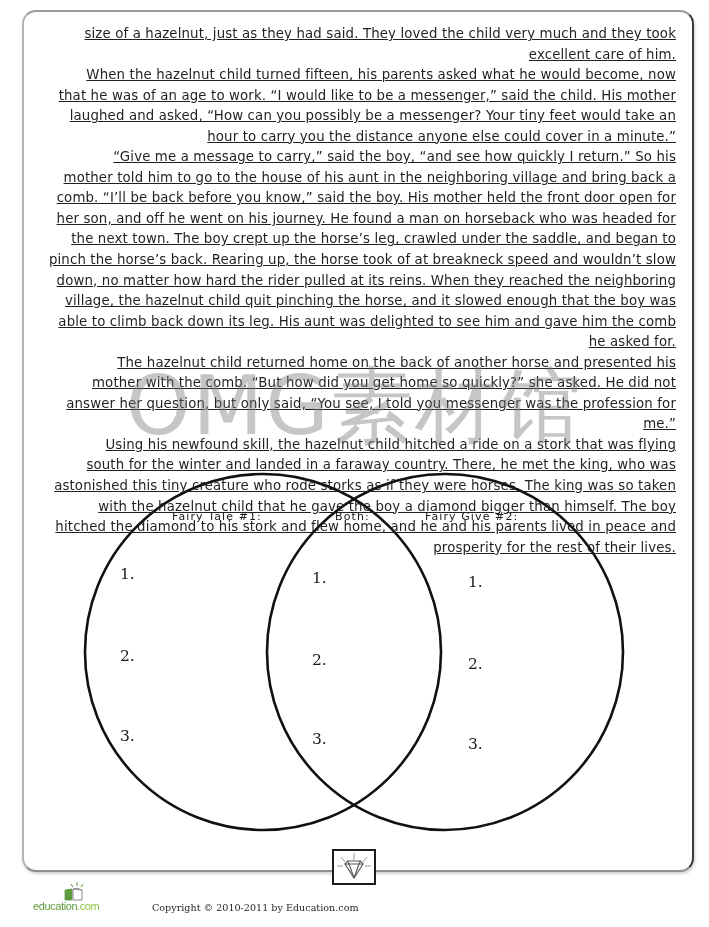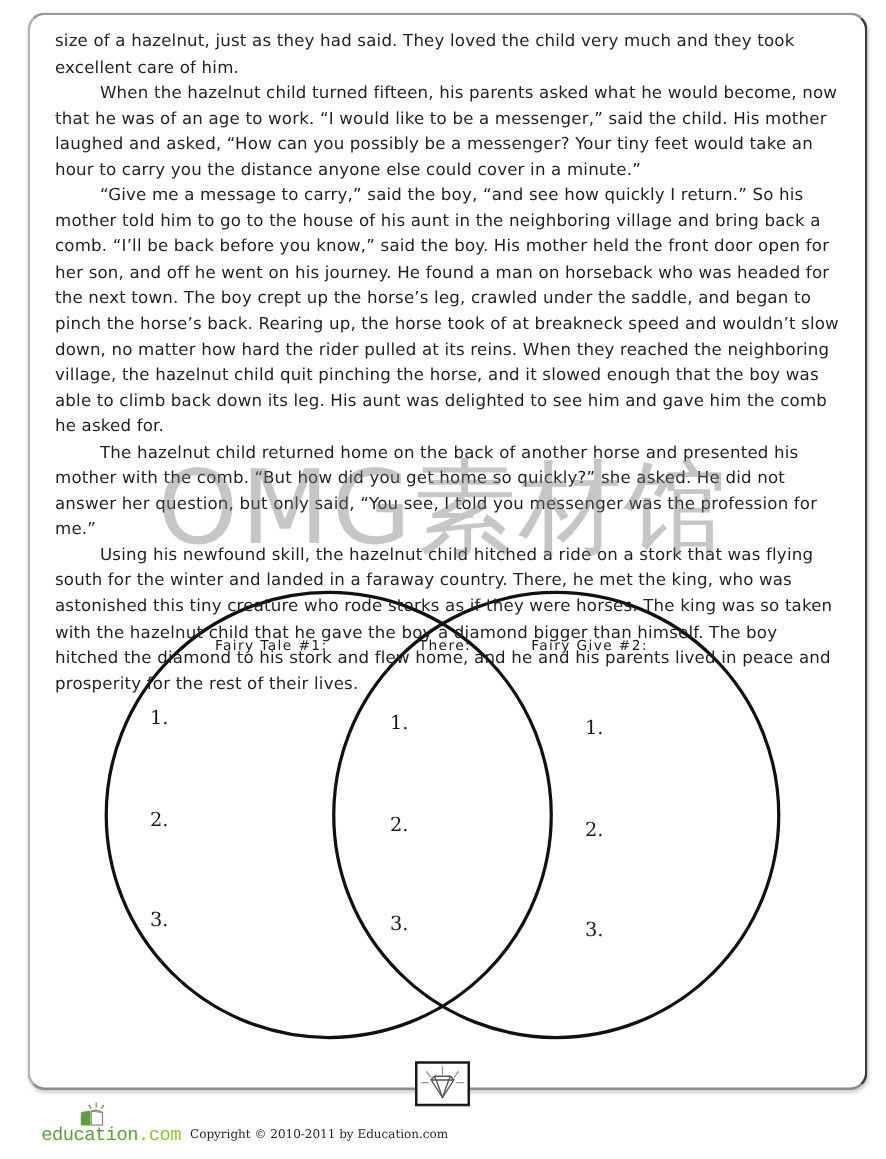--- a/index.html
+++ b/index.html
@@ -40,21 +40,22 @@
     width: 632px;
     font-family: "DejaVu Sans", sans-serif;
     font-size: 13.3px;
     line-height: 20.55px;
     color: #231f20;
     letter-spacing: 0.15px;
     z-index: 3;
   }
   #story p {
     margin: 0;
-    text-align: left;
+    text-align: right;
+    text-decoration: underline;
   }
   #story p.indented {
     text-indent: 36px;
   }
 
   
   #watermark {
     position: absolute;
     left: 0;
     top: 352px;
@@ -142,22 +143,22 @@
     position: absolute;
     left: 33px;
     top: 2px;
     width: 118px;
     height: 34px;
   }
   #logo-text {
     position: absolute;
     left: 0;
     top: 17px;
-    font-family: Liberation Mono, monospace;
-    font-size: 15px;
+    font-family: Liberation Sans, sans-serif;
+    font-size: 11px;
     letter-spacing: -0.4px;
     white-space: nowrap;
   }
   #logo-text .edu { color: #5f9c3f; }
   #logo-text .dotcom { color: #8cc63f; }
   #copyright {
     position: absolute;
     left: 152px;
     top: 21px;
     font-family: "DejaVu Serif", serif;
@@ -190,21 +191,21 @@
 
 <div id="watermark">OMG素材馆</div>
 
 <div id="venn-wrap">
   <svg id="venn-svg" width="590" height="390" viewBox="0 0 590 390">
     <circle cx="203" cy="190" r="178" fill="none" stroke="#111111" stroke-width="2.6"></circle>
     <circle cx="385" cy="190" r="178" fill="none" stroke="#111111" stroke-width="2.6"></circle>
   </svg>
 
   <div class="venn-label" id="label-left">Fairy Tale #1:</div>
-  <div class="venn-label" id="label-both">There:</div>
+  <div class="venn-label" id="label-both">Both:</div>
   <div class="venn-label" id="label-right">Fairy Give  #2:</div>
 
   <div class="venn-num col-left row-1">1.</div>
   <div class="venn-num col-left row-2">2.</div>
   <div class="venn-num col-left row-3">3.</div>
 
   <div class="venn-num col-both row-1">1.</div>
   <div class="venn-num col-both row-2">2.</div>
   <div class="venn-num col-both row-3">3.</div>
 

